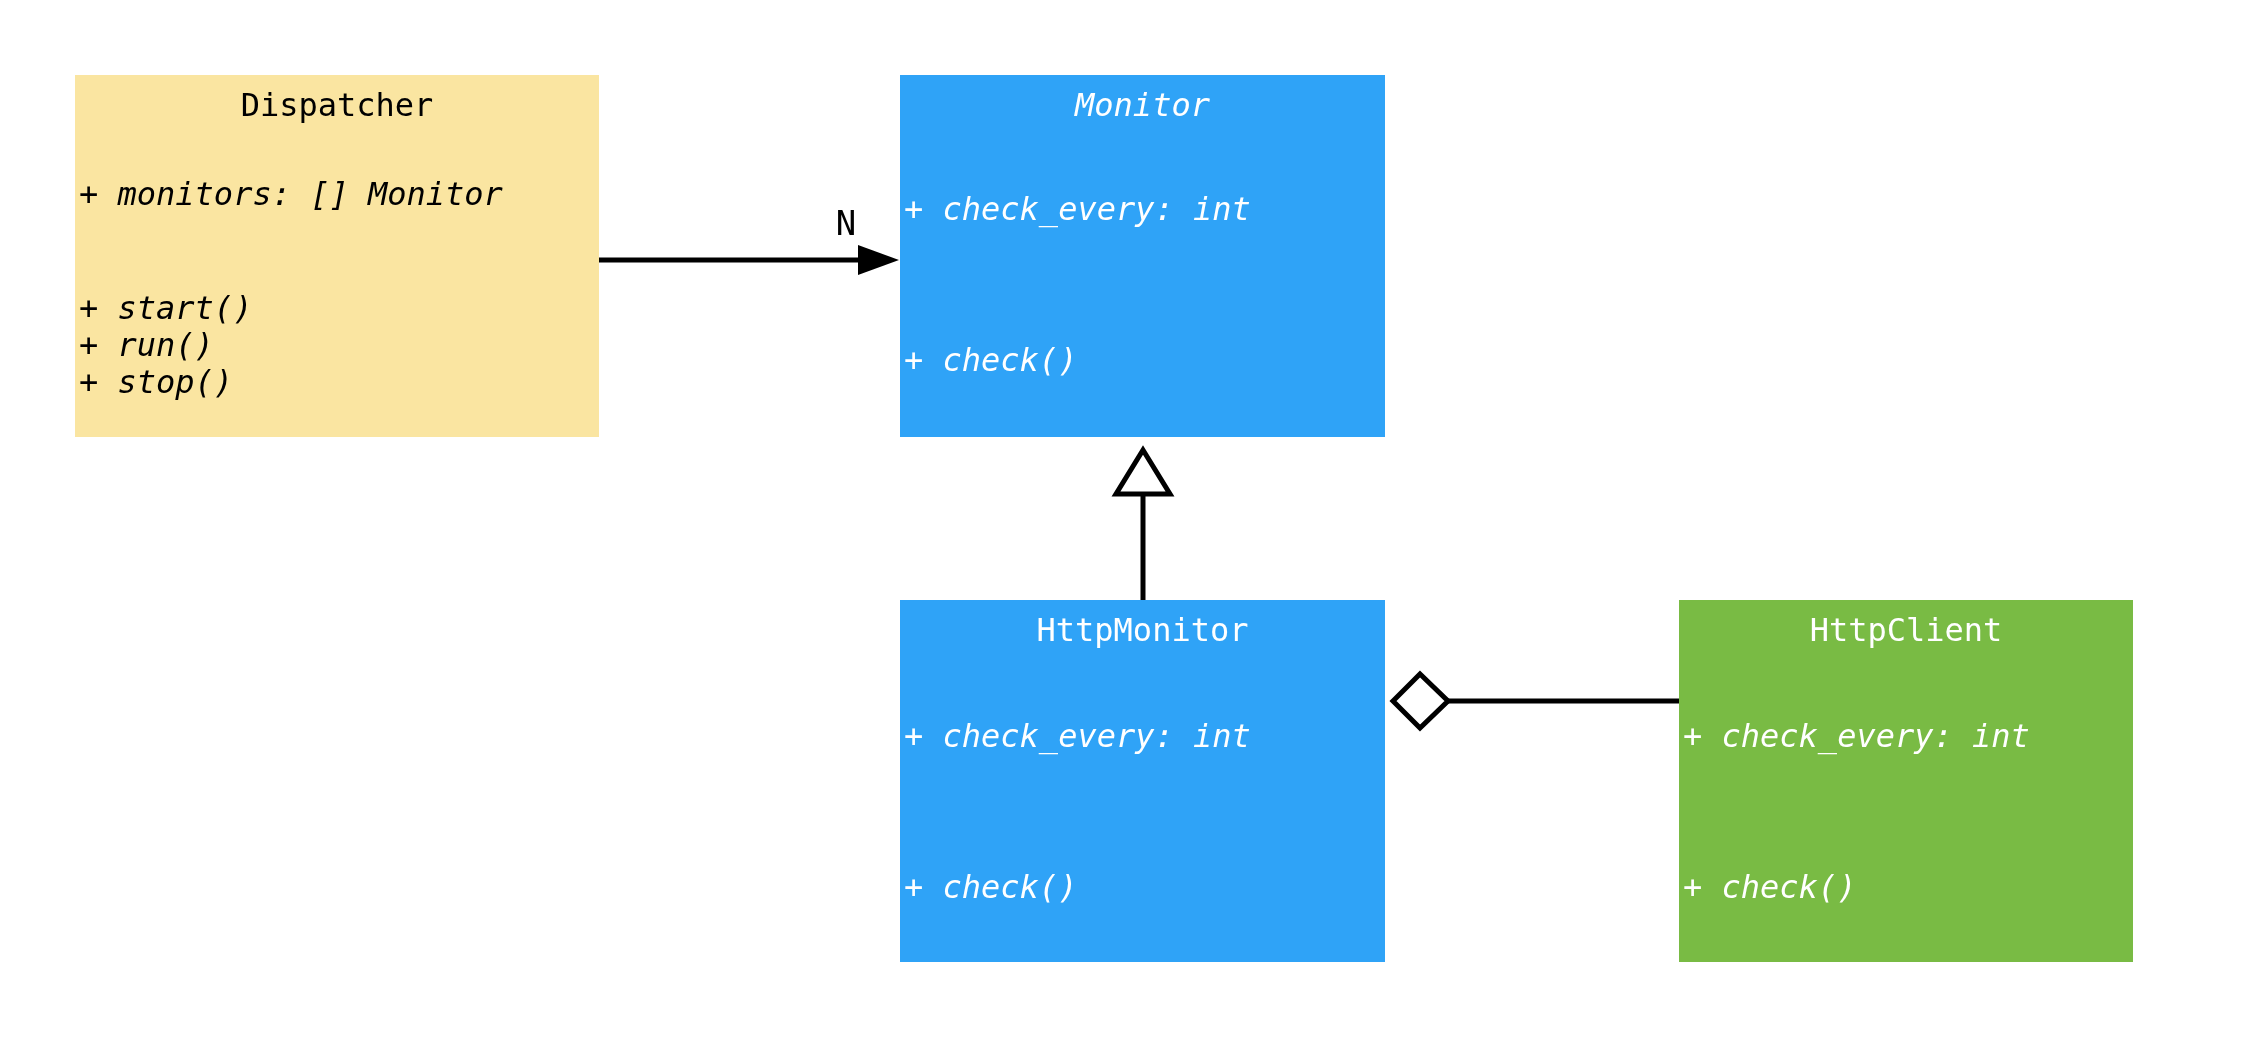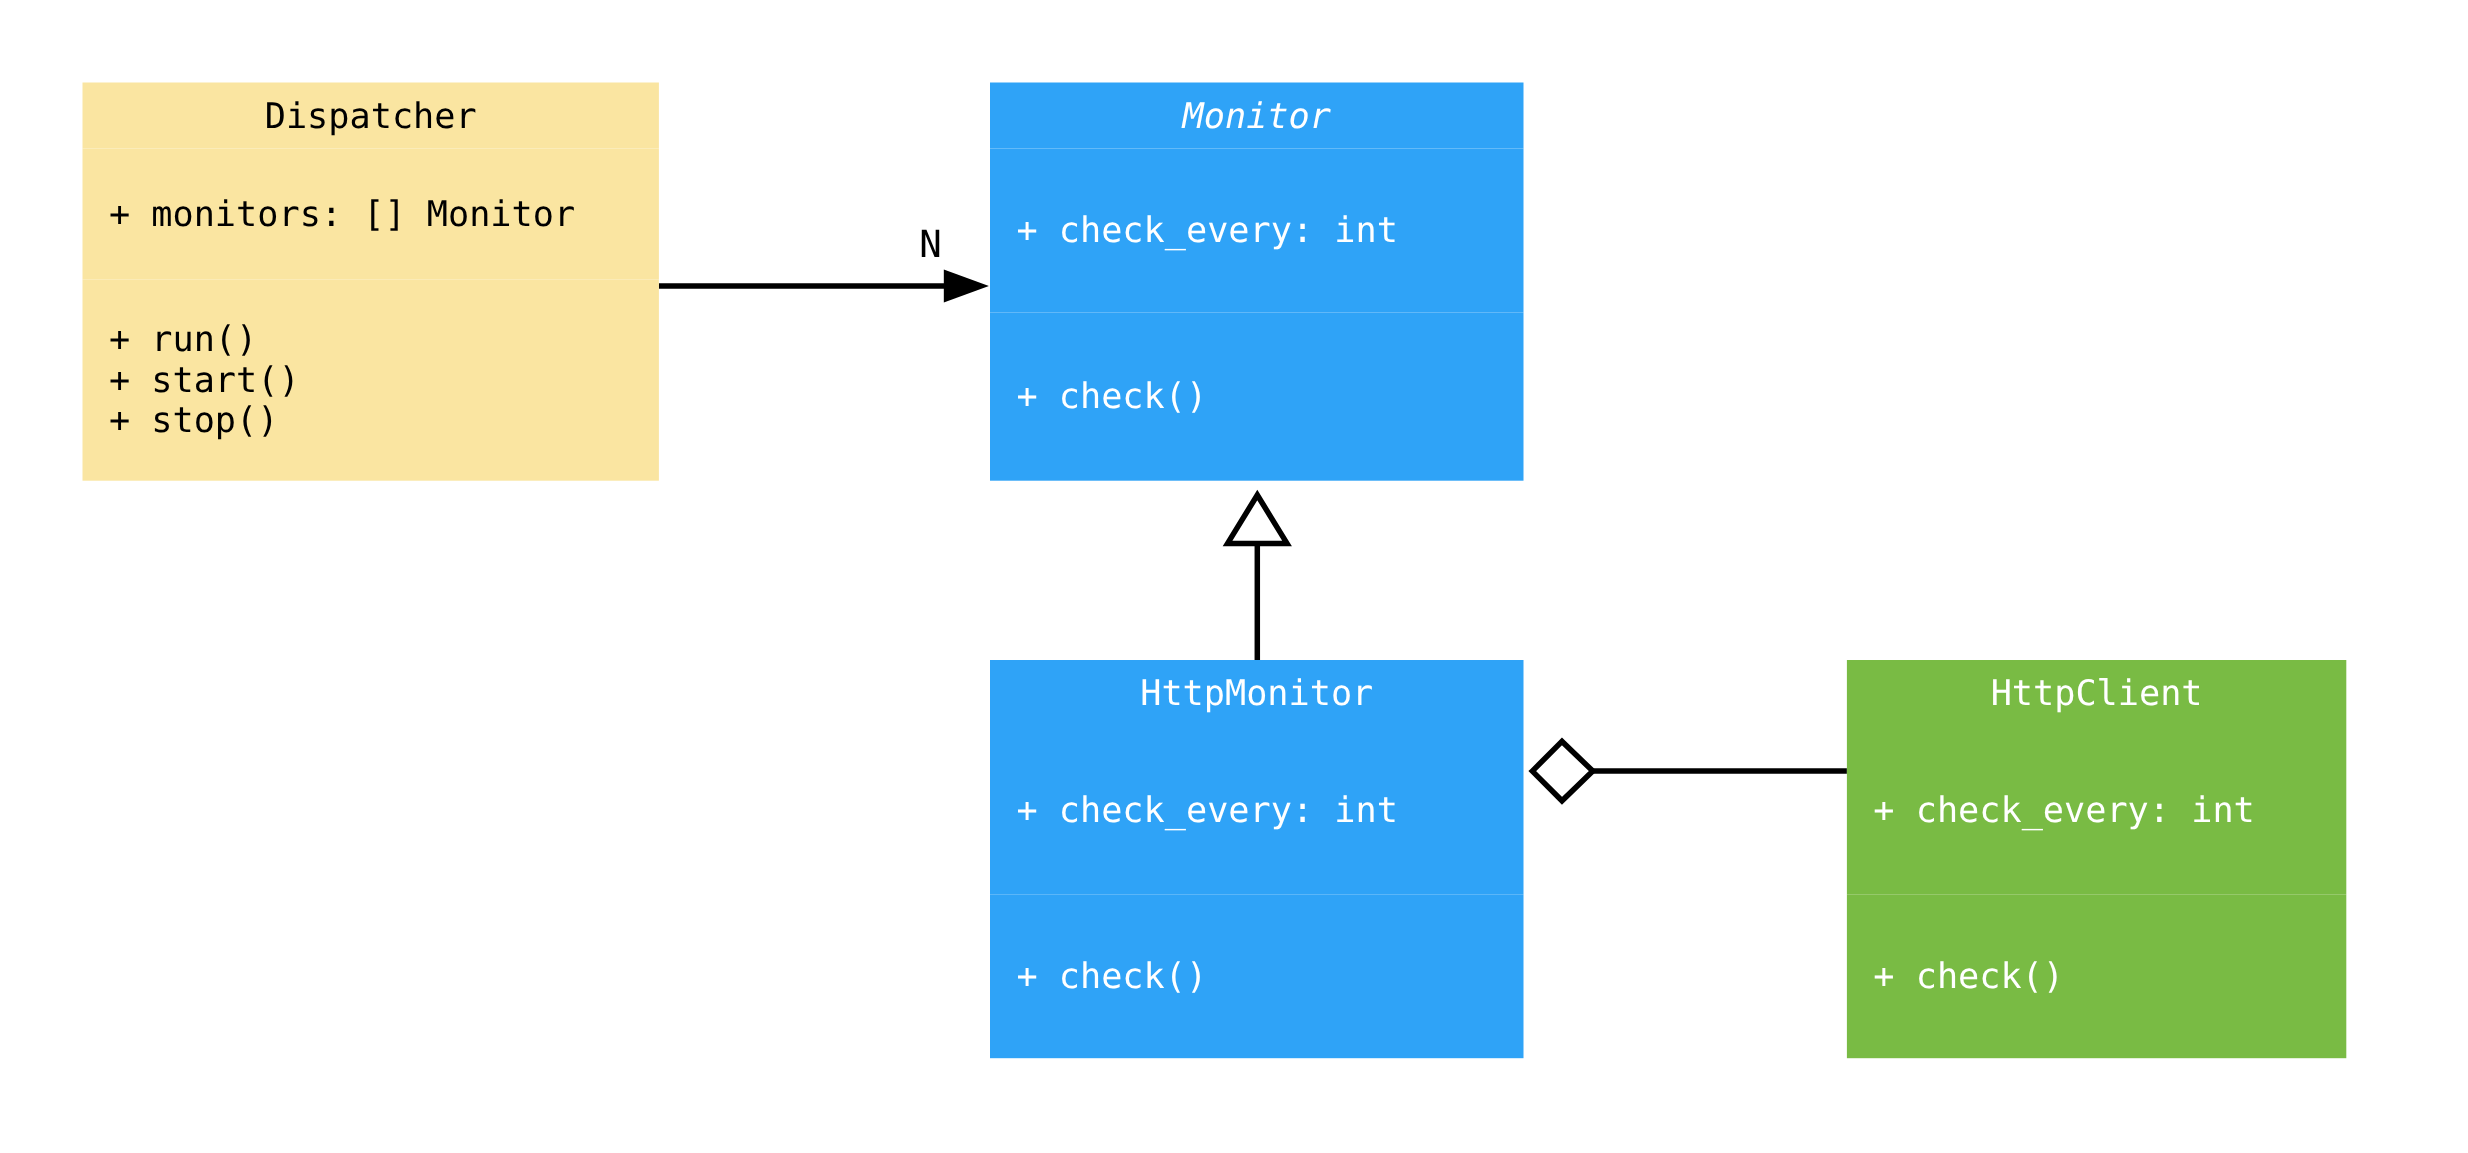--- a/index.html
+++ b/index.html
@@ -36,22 +36,23 @@
     font-size: 32px;
     line-height: 37px;
     box-sizing: border-box;
   }
   .uml-class .title-bar {
     align-items: center;
     flex-direction: row;
     justify-content: center;
   }
   .uml-class .body-bar {
-    padding-left: 24px;
+    padding-left: 4px;
     padding-right: 8px;
+    font-style: italic;
   }
   .uml-class.abstract .title-bar { font-style: italic; }
 
   .mult-label {
     position: absolute;
     font-size: 34px;
     color: #000;
     text-align: center;
   }
 </style>
@@ -78,22 +79,22 @@
   <div class="mult-label" style="left:826px; top:203px; width:40px;">N</div>
 
   <div class="uml-class" style="left: 75px; top: 75px; width: 524px; --fill: #FAE5A1; --ink: #000000;">
     <div class="bar title-bar" style="height:60px;">
       <span>Dispatcher</span>
     </div>
     <div class="bar body-bar" style="height:119px;">
       <div>+ monitors: [] Monitor</div>
     </div>
     <div class="bar body-bar" style="height:183px;">
+      <div>+ start()</div>
       <div>+ run()</div>
-      <div>+ start()</div>
       <div>+ stop()</div>
     </div>
   </div>
 
   <div class="uml-class abstract" style="left: 900px; top: 75px; width: 485px; justify-content: space-between; --fill: #2FA3F7; --ink: #ffffff;">
     <div class="bar title-bar" style="height:60px;">
       <span>Monitor</span>
     </div>
     <div class="bar body-bar" style="height:149px;">
       <div>+ check_every: int</div>

